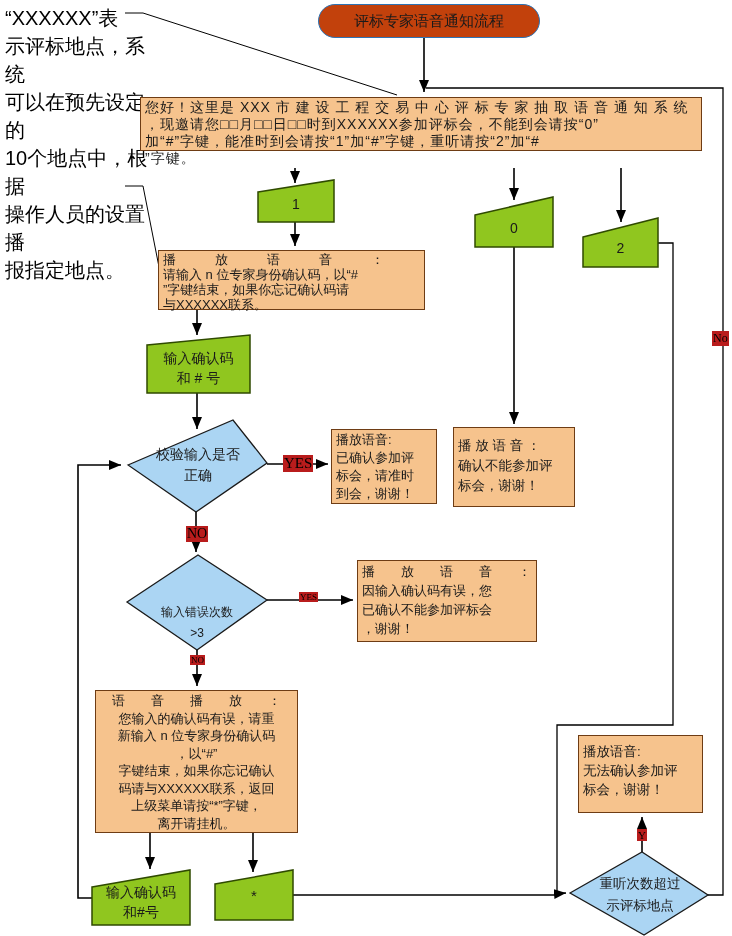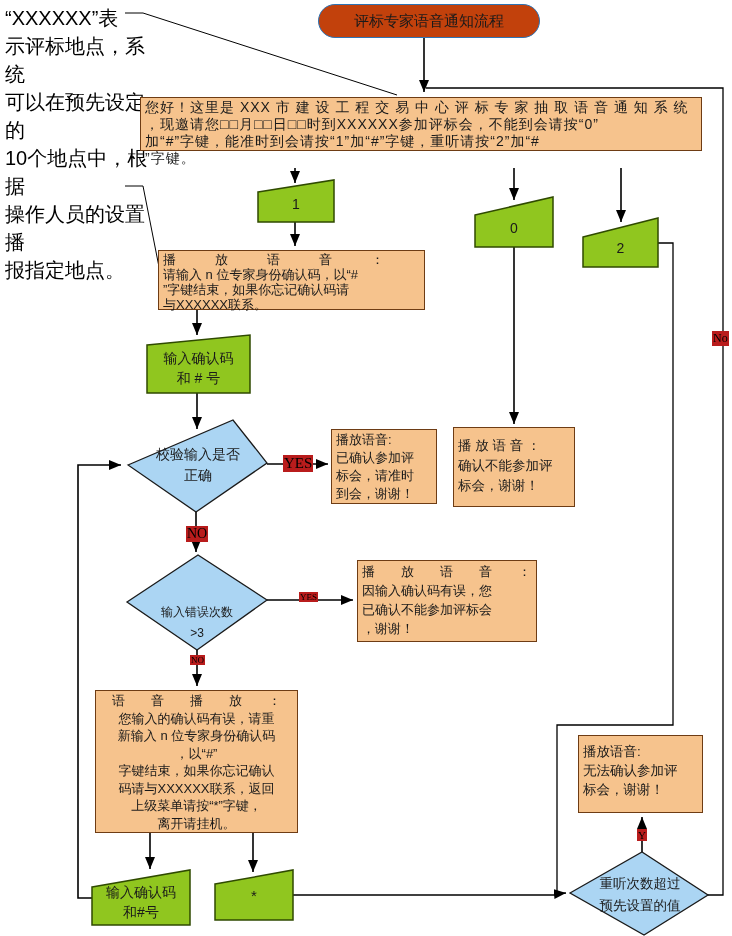--- a/index.html
+++ b/index.html
@@ -111,21 +111,21 @@
 和 # 号</div>
   <div class="abs gtext" style="left:92px;top:882px;width:98px;">输入确认码
 和#号</div>
   <div class="abs gtext" style="left:215px;top:886px;width:78px;font-size:15px;">*</div>
 
   <div class="abs dtext" style="left:128px;top:444px;width:140px;font-size:14px;line-height:21px;">校验输入是否
 正确</div>
   <div class="abs dtext" style="left:127px;top:590px;width:140px;font-size:12px;line-height:21px;margin-top:12px;">输入错误次数
 &gt;3</div>
   <div class="abs dtext" style="left:568px;top:873px;width:144px;font-size:13.5px;line-height:22px;">重听次数超过
-预先设置的值</div>
+示评标地点</div>
 
   <div class="abs lbl" style="left:283px;top:455px;font-size:15px;">YES</div>
   <div class="abs lbl" style="left:186px;top:526px;font-size:14px;">NO</div>
   <div class="abs lbl" style="left:299px;top:592px;font-size:9px;">YES</div>
   <div class="abs lbl" style="left:190px;top:655px;font-size:9px;">NO</div>
   <div class="abs lbl" style="left:637px;top:829px;font-size:11px;">Y</div>
   <div class="abs lbl" style="left:712px;top:331px;font-size:12px;">No</div>
 
 </div>
 

